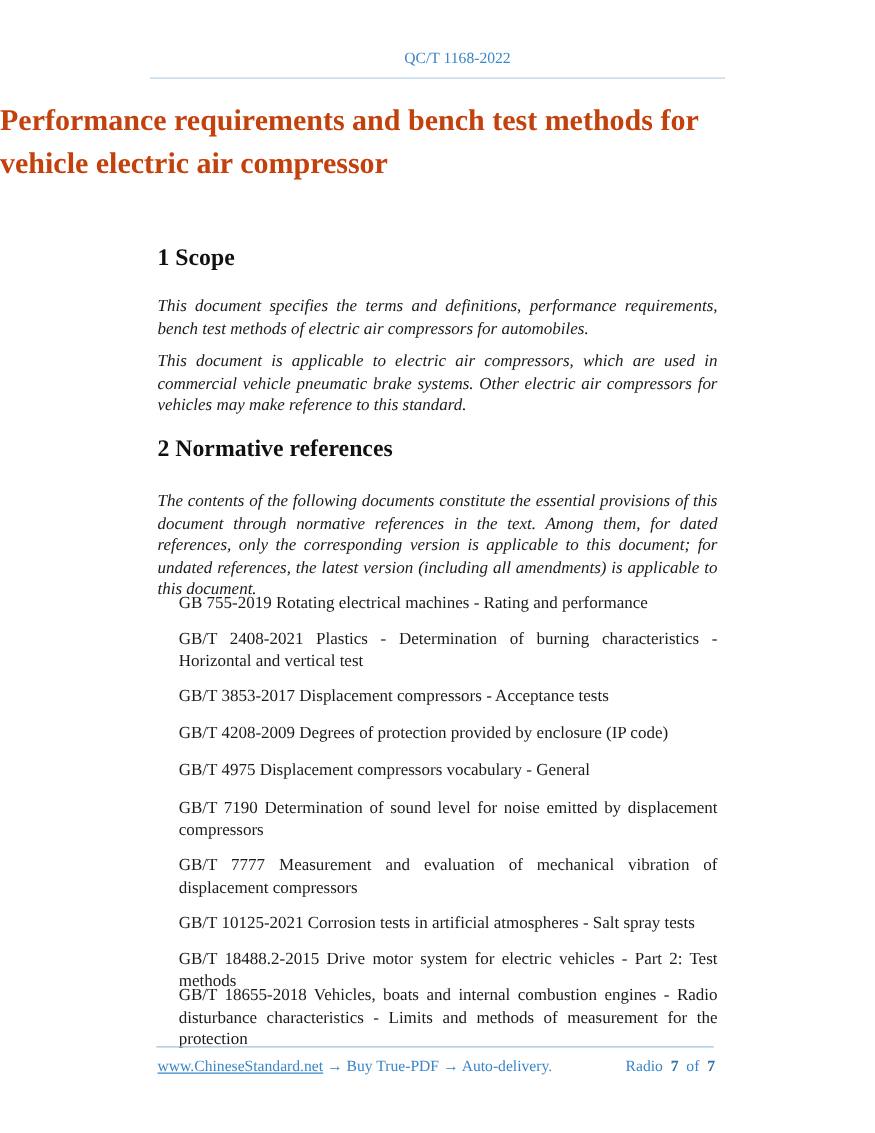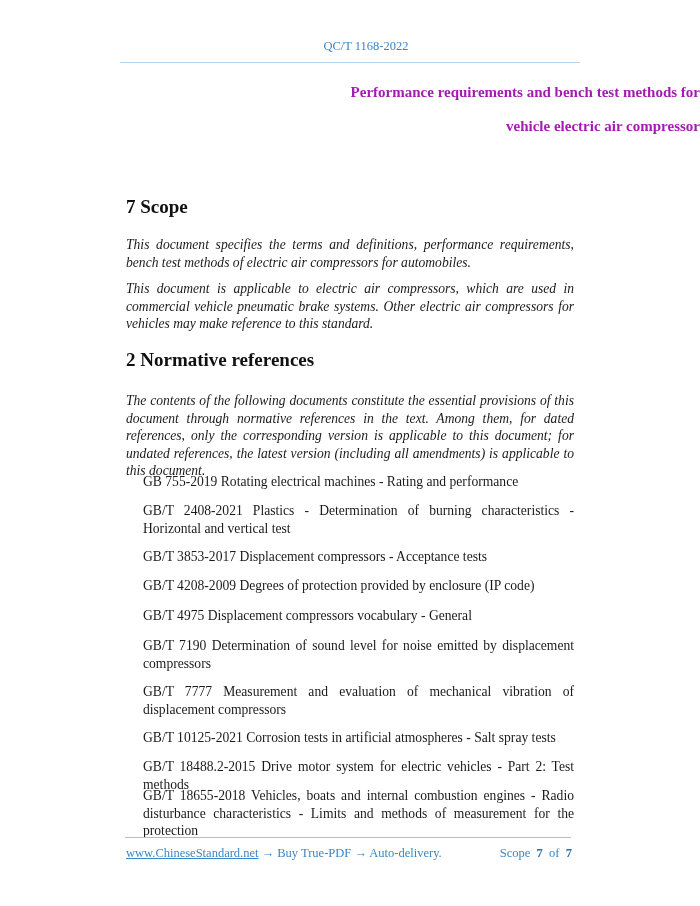--- a/index.html
+++ b/index.html
@@ -1,22 +1,22 @@
 <!DOCTYPE html>
 <html><head>
 <meta charset="utf-8">
 <style>
   html, body { margin: 0; padding: 0; background: #ffffff; }
   body { width: 700px; height: 906px; position: relative; overflow: hidden;
          font-family: "Liberation Serif", "DejaVu Serif", serif; color: #1a1a1a; }
   .header-code { position: absolute; top: 39px; left: 16px; width: 700px; text-align: center;
                  font-size: 12.5px; color: #3a86c8; }
   .header-rule { position: absolute; top: 62px; left: 120px; width: 460px; height: 1px; background: #b8d4ea; }
-  .title { position: absolute; left: 0; width: 700px; text-align: right; font-weight: bold;
-           font-size: 15px; color: #a21caf; }
+  .title { position: absolute; left: 0; width: 700px; text-align: left; font-weight: bold;
+           font-size: 24px; color: #c2410c; }
   .title.l1 { top: 84px; }
   .title.l2 { top: 118px; }
   .h1 { position: absolute; left: 126px; font-size: 19px; font-weight: bold; color: #111; }
   .para { position: absolute; left: 126px; width: 448px; font-size: 13.6px; line-height: 17.5px;
           text-align: justify; text-align-last: left; font-style: italic; }
   .ref { position: absolute; left: 143px; width: 431px; font-size: 13.6px; line-height: 17.5px;
          text-align: justify; text-align-last: left; }
   .footer-rule { position: absolute; top: 837px; left: 125px; width: 446px; height: 1px; background: #9cc3e3; }
   .footer { position: absolute; top: 846px; left: 126px; width: 446px; font-size: 12.5px; color: #3a86c8; }
   .footer a { color: #3a86c8; text-decoration: underline; }
@@ -27,21 +27,21 @@
 <body>
 
 <div>
   <div class="header-code">QC/T 1168-2022</div>
   <div class="header-rule"></div>
 </div>
 
 <div class="title l1">Performance requirements and bench test methods for</div>
 <div class="title l2">vehicle electric air compressor</div>
 
-<div class="h1" style="top:196px">7 Scope</div>
+<div class="h1" style="top:196px">1 Scope</div>
 <div class="para" style="top:236px">This document specifies the terms and definitions, performance requirements, bench test methods of electric air compressors for automobiles.</div>
 <div class="para" style="top:280px">This document is applicable to electric air compressors, which are used in commercial vehicle pneumatic brake systems. Other electric air compressors for vehicles may make reference to this standard.</div>
 
 <div class="h1" style="top:349px">2 Normative references</div>
 <div class="para" style="top:392px">The contents of the following documents constitute the essential provisions of this document through normative references in the text. Among them, for dated references, only the corresponding version is applicable to this document; for undated references, the latest version (including all amendments) is applicable to this document.</div>
 
 <div class="ref" style="top:473px">GB 755-2019 Rotating electrical machines - Rating and performance</div>
 <div class="ref" style="top:502px">GB/T 2408-2021 Plastics - Determination of burning characteristics - Horizontal and vertical test</div>
 <div class="ref" style="top:548px">GB/T 3853-2017 Displacement compressors - Acceptance tests</div>
 <div class="ref" style="top:577px">GB/T 4208-2009 Degrees of protection provided by enclosure (IP code)</div>
@@ -53,18 +53,18 @@
 <div class="ref" style="top:787px">GB/T 18655-2018 Vehicles, boats and internal combustion engines - Radio disturbance characteristics - Limits and methods of measurement for the protection</div>
 
 <div class="footer-rule"></div>
 <div class="footer">
   <a href="#">www.ChineseStandard.net</a>
   <span>→</span>
   <span>Buy True-PDF</span>
   <span>→</span>
   <span>Auto-delivery.</span>
   <span class="right">
-    <span>Scope</span>&nbsp;
+    <span>Radio</span>&nbsp;
     <span class="num">7</span>&nbsp;
     <span>of</span>&nbsp;
     <span class="num">7</span>
   </span>
 </div>
 
 </body></html>

